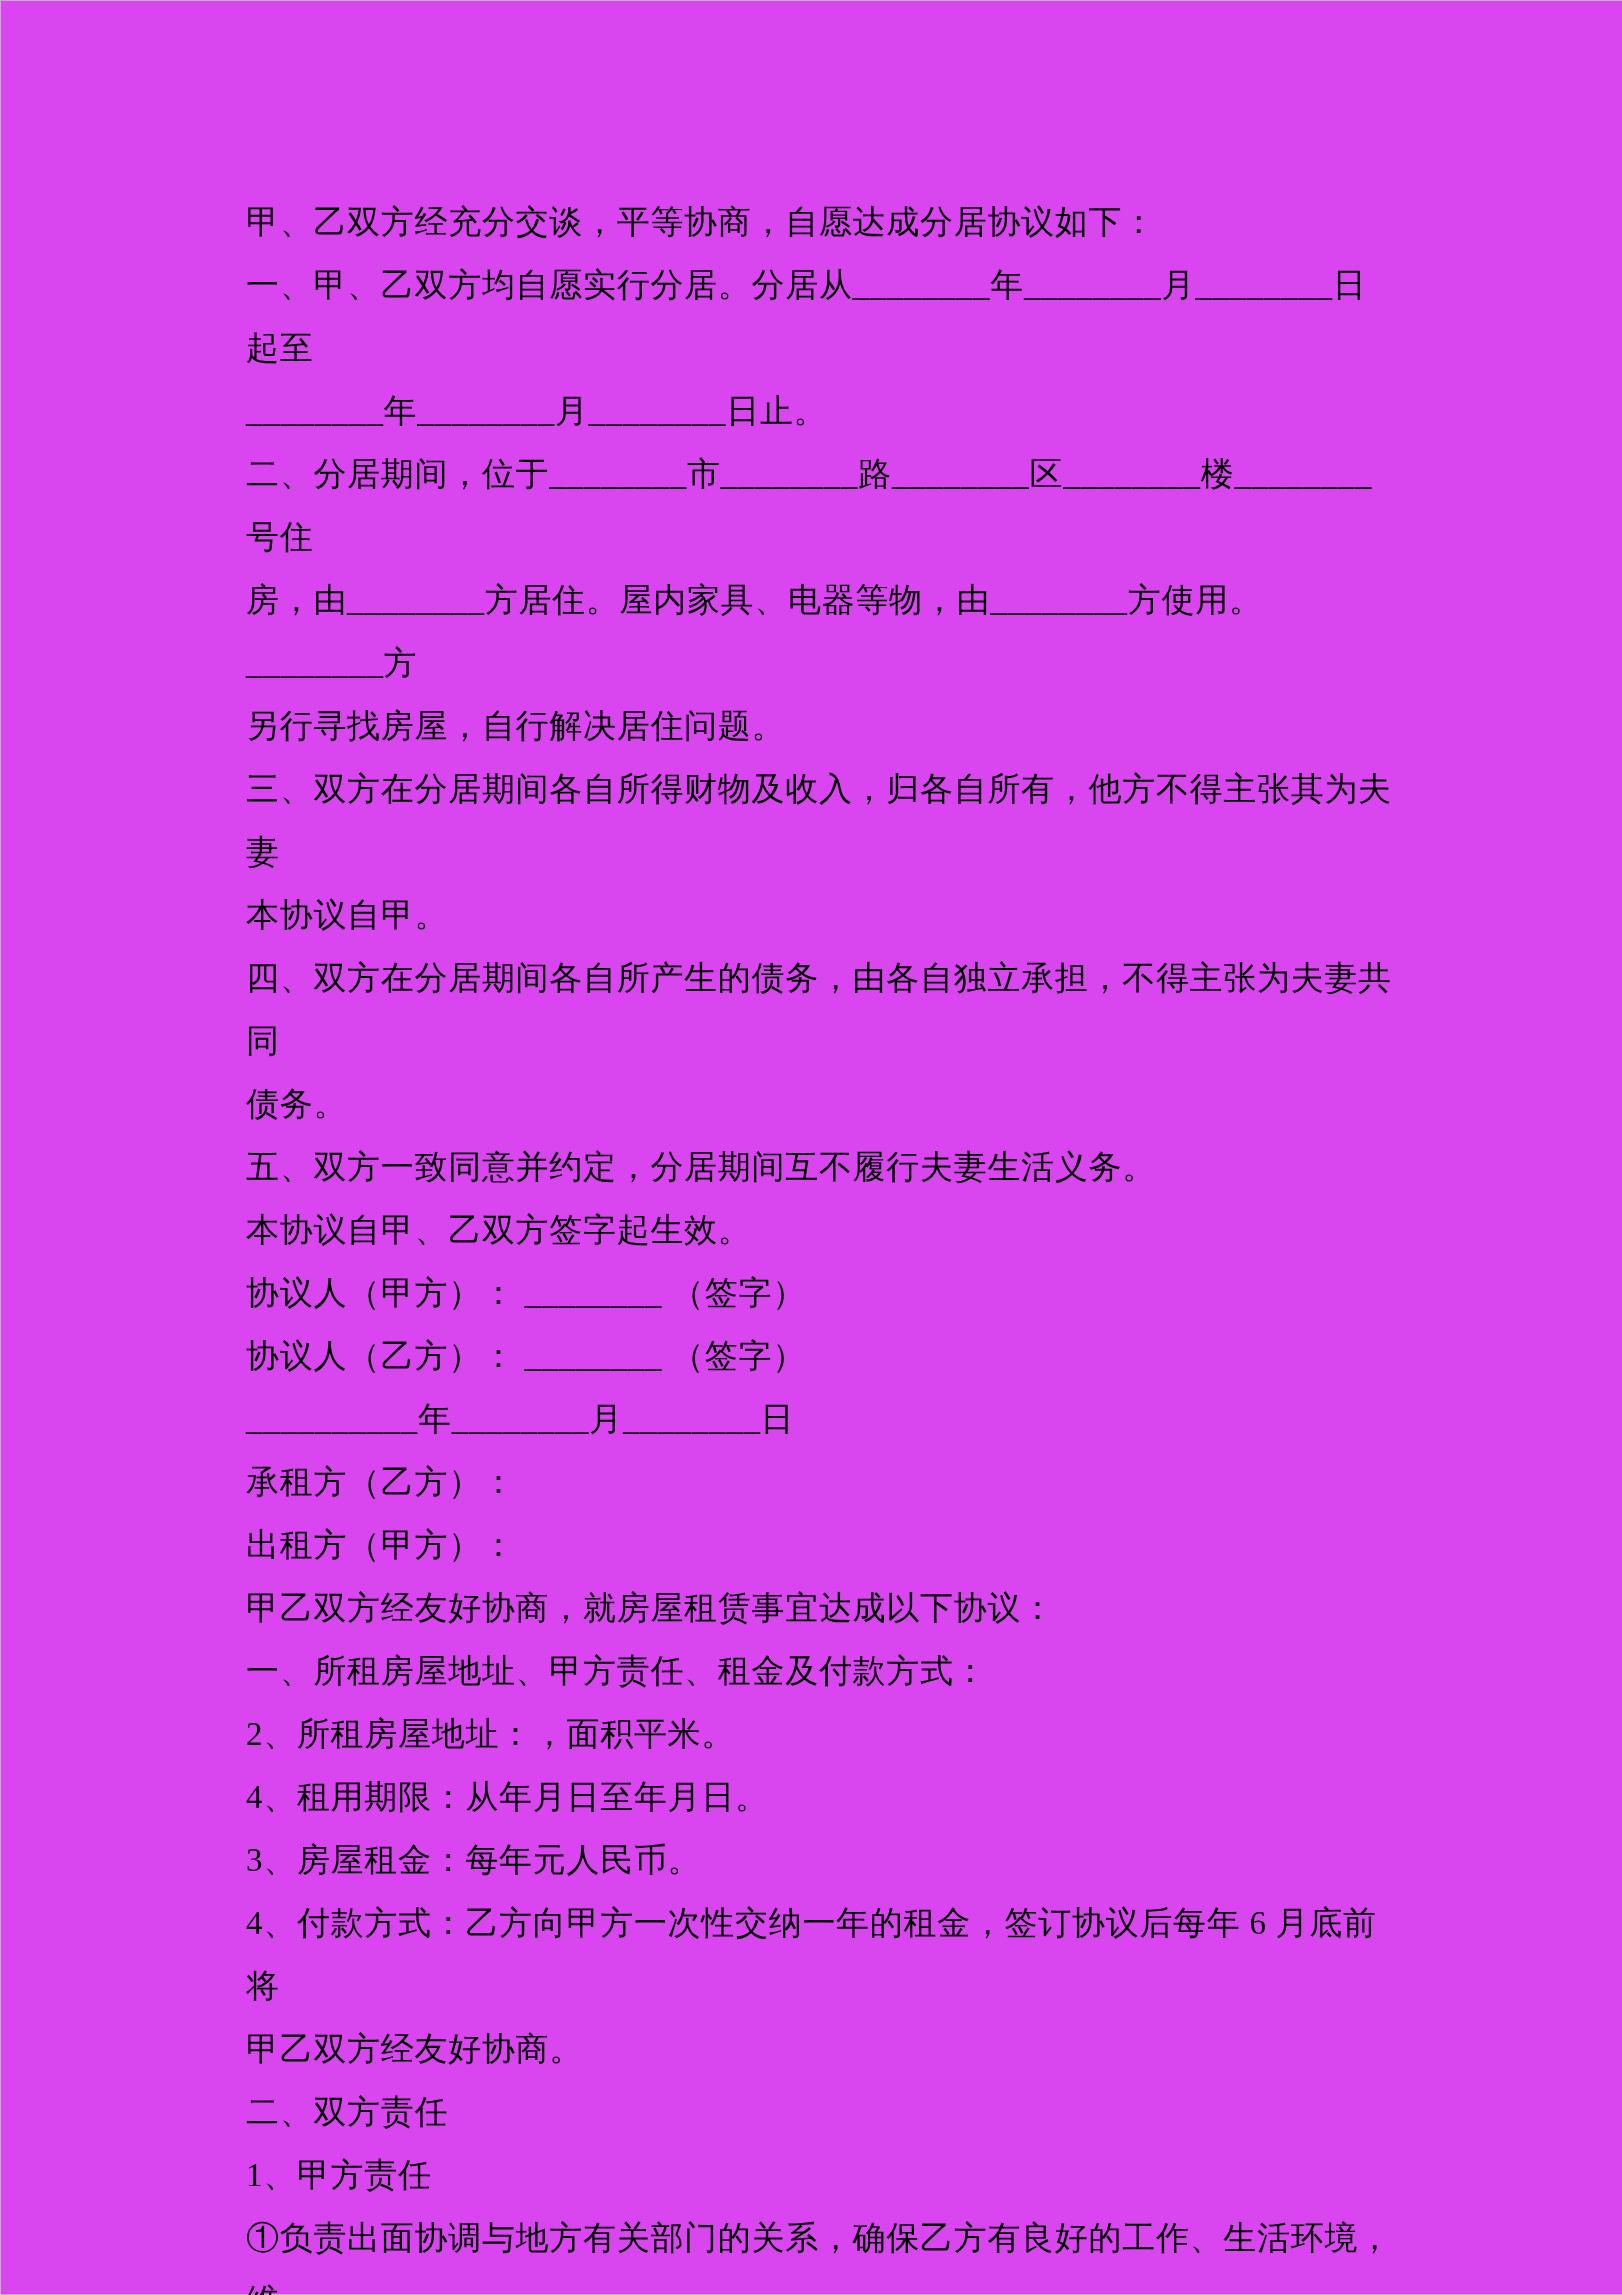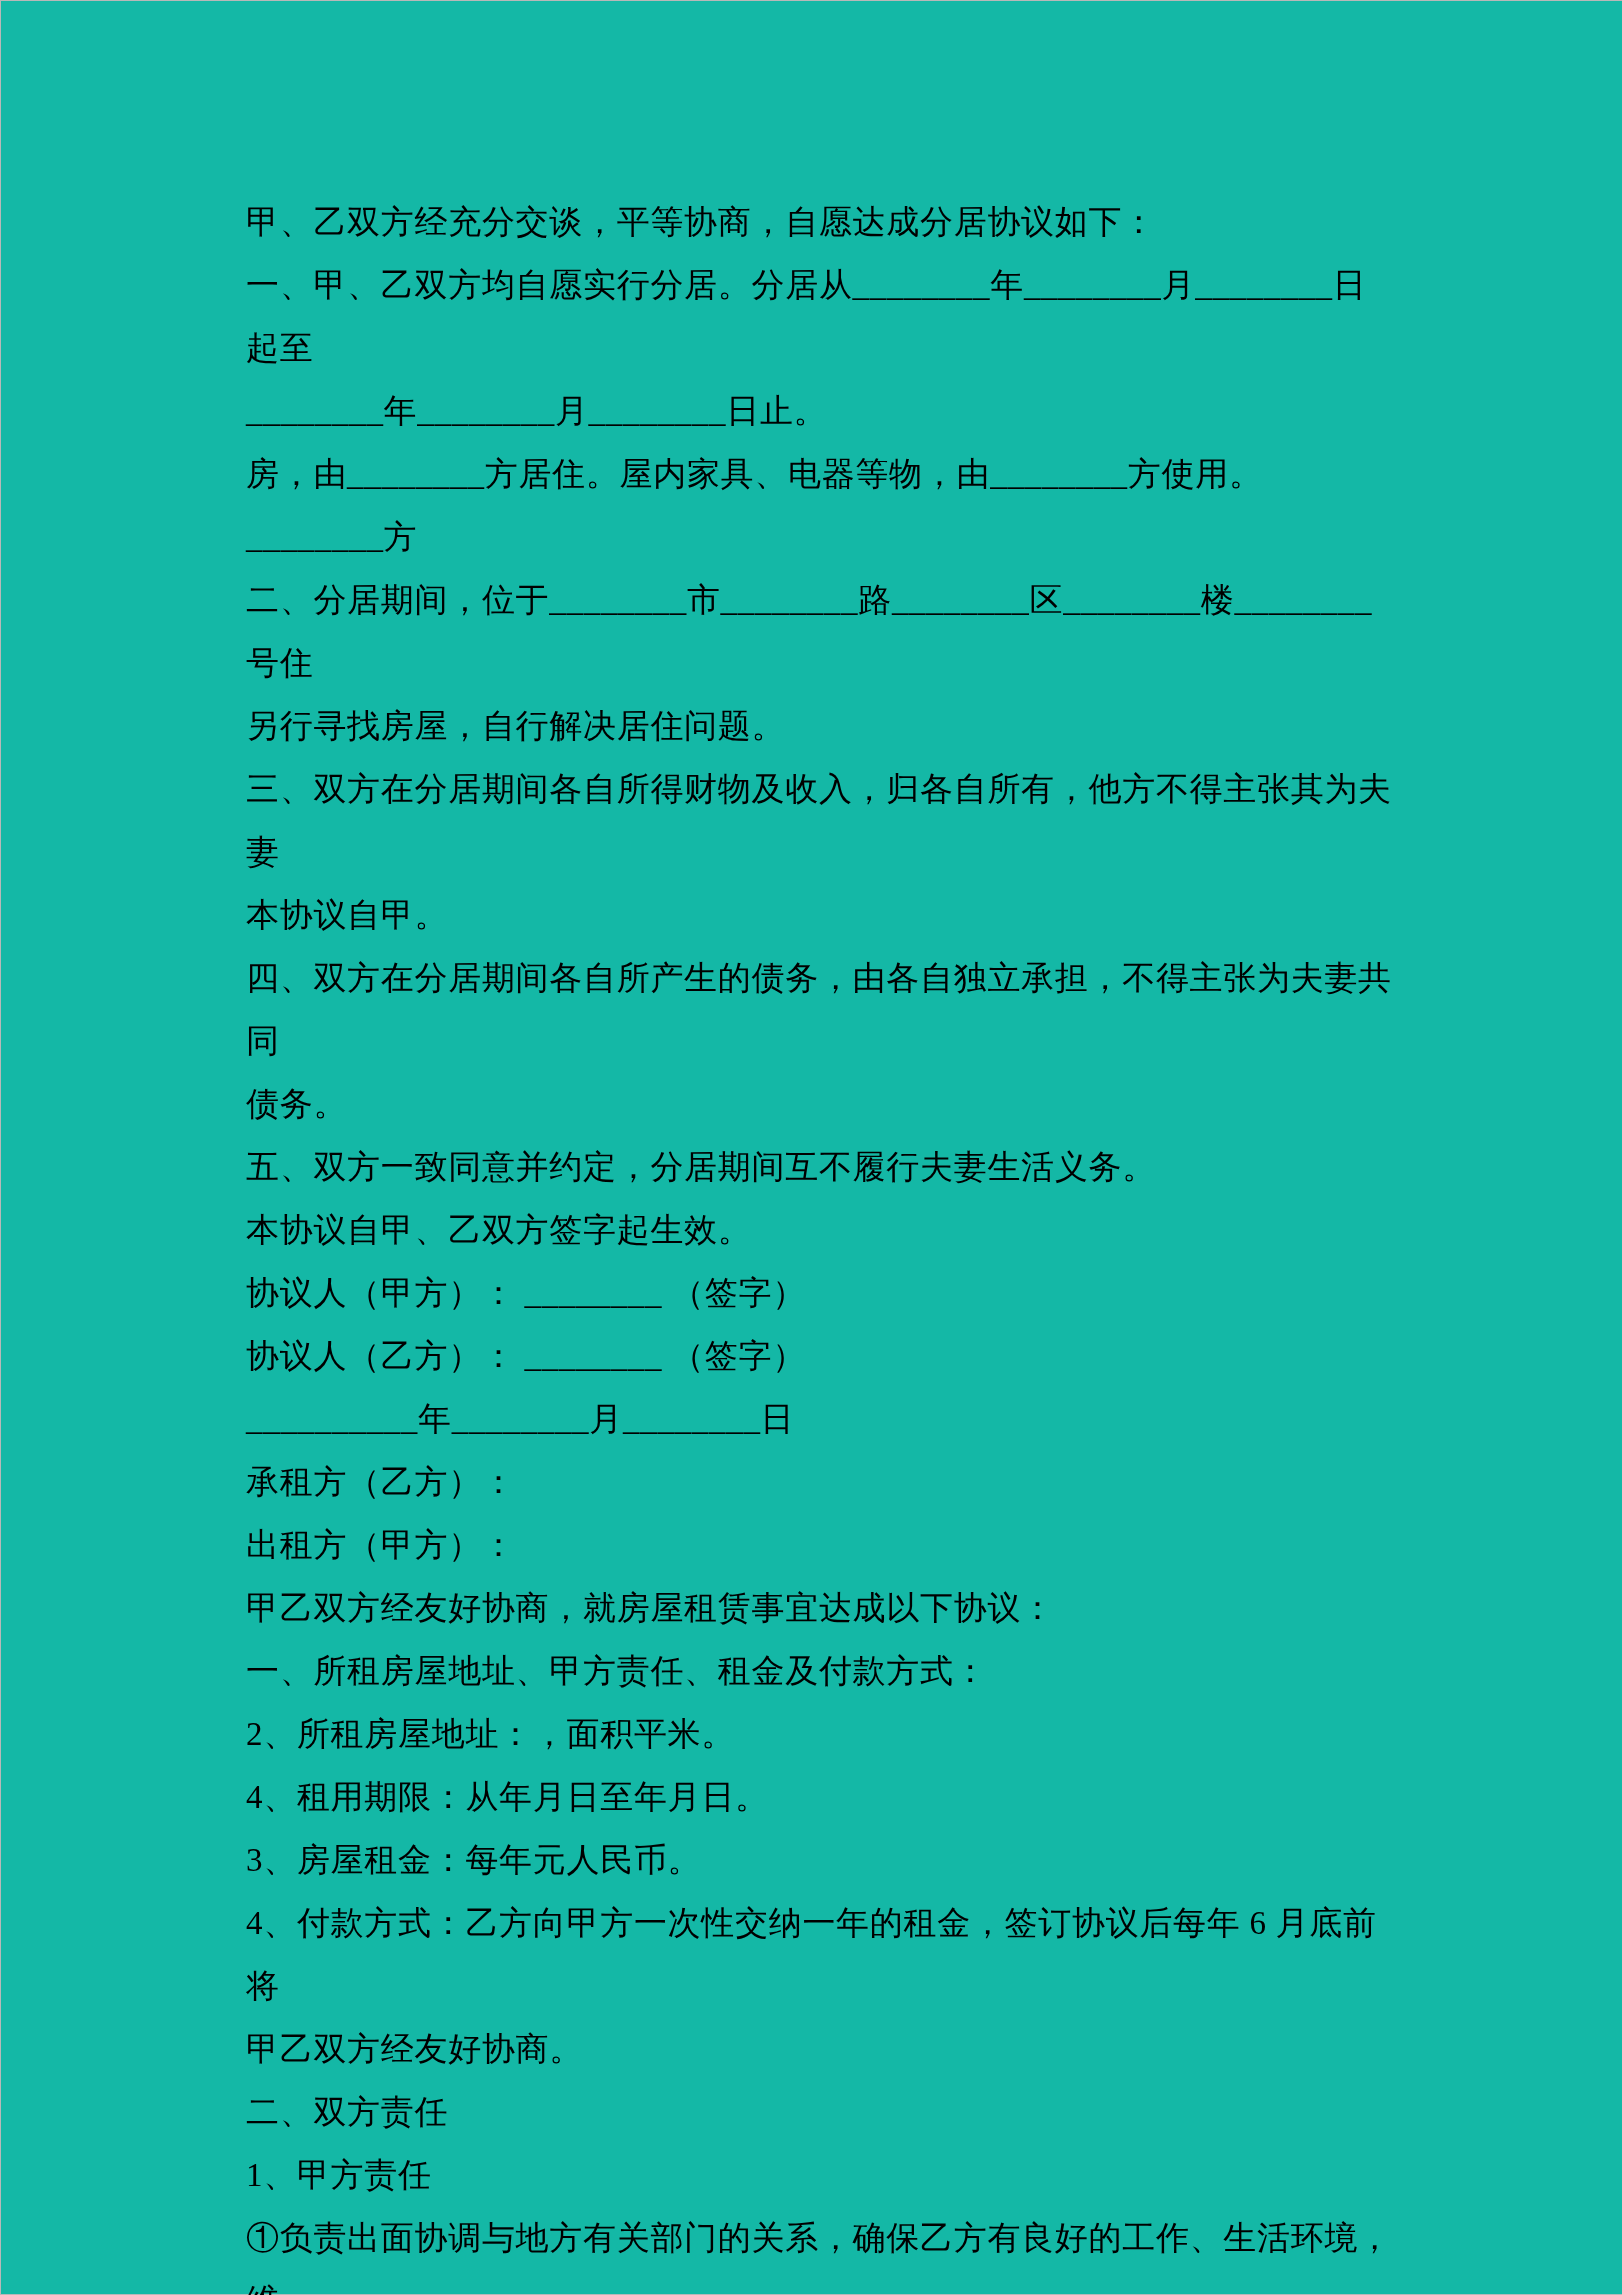--- a/index.html
+++ b/index.html
@@ -13,21 +13,21 @@
     position: relative;
     font-family: "Liberation Serif", "DejaVu Serif", serif;
   }
   .page {
     position: absolute;
     left: 0;
     top: 0;
     width: 1623px;
     height: 2295px;
     box-sizing: border-box;
-    background: #14b8a6;
+    background: #d946ef;
     border: 1.3px solid #b8b8b8;
   }
   .content {
     position: absolute;
     left: 245px;
     top: 190px;
     width: 1152px;
   }
   .line {
     margin: 0;
@@ -40,22 +40,22 @@
   }
 </style>
 </head>
 <body>
 
 <div class="page">
   <div class="content">
     <p class="line">甲、乙双方经充分交谈，平等协商，自愿达成分居协议如下：</p>
     <p class="line">一、甲、乙双方均自愿实行分居。分居从________年________月________日起至</p>
     <p class="line">________年________月________日止。</p>
+    <p class="line">二、分居期间，位于________市________路________区________楼________号住</p>
     <p class="line">房，由________方居住。屋内家具、电器等物，由________方使用。________方</p>
-    <p class="line">二、分居期间，位于________市________路________区________楼________号住</p>
     <p class="line">另行寻找房屋，自行解决居住问题。</p>
     <p class="line">三、双方在分居期间各自所得财物及收入，归各自所有，他方不得主张其为夫妻</p>
     <p class="line">本协议自甲。</p>
     <p class="line">四、双方在分居期间各自所产生的债务，由各自独立承担，不得主张为夫妻共同</p>
     <p class="line">债务。</p>
     <p class="line">五、双方一致同意并约定，分居期间互不履行夫妻生活义务。</p>
     <p class="line">本协议自甲、乙双方签字起生效。</p>
     <p class="line">协议人（甲方）： ________ （签字）</p>
     <p class="line">协议人（乙方）： ________ （签字）</p>
     <p class="line">__________年________月________日</p>

